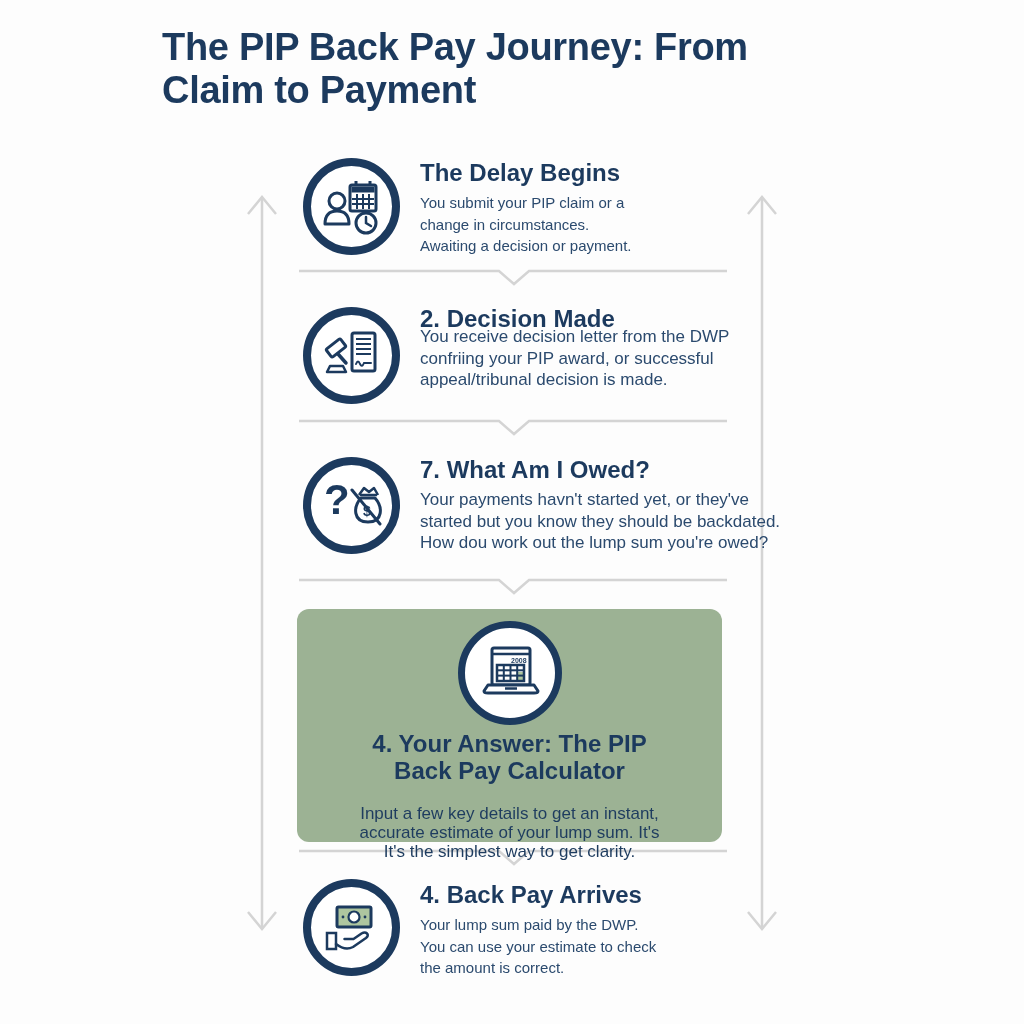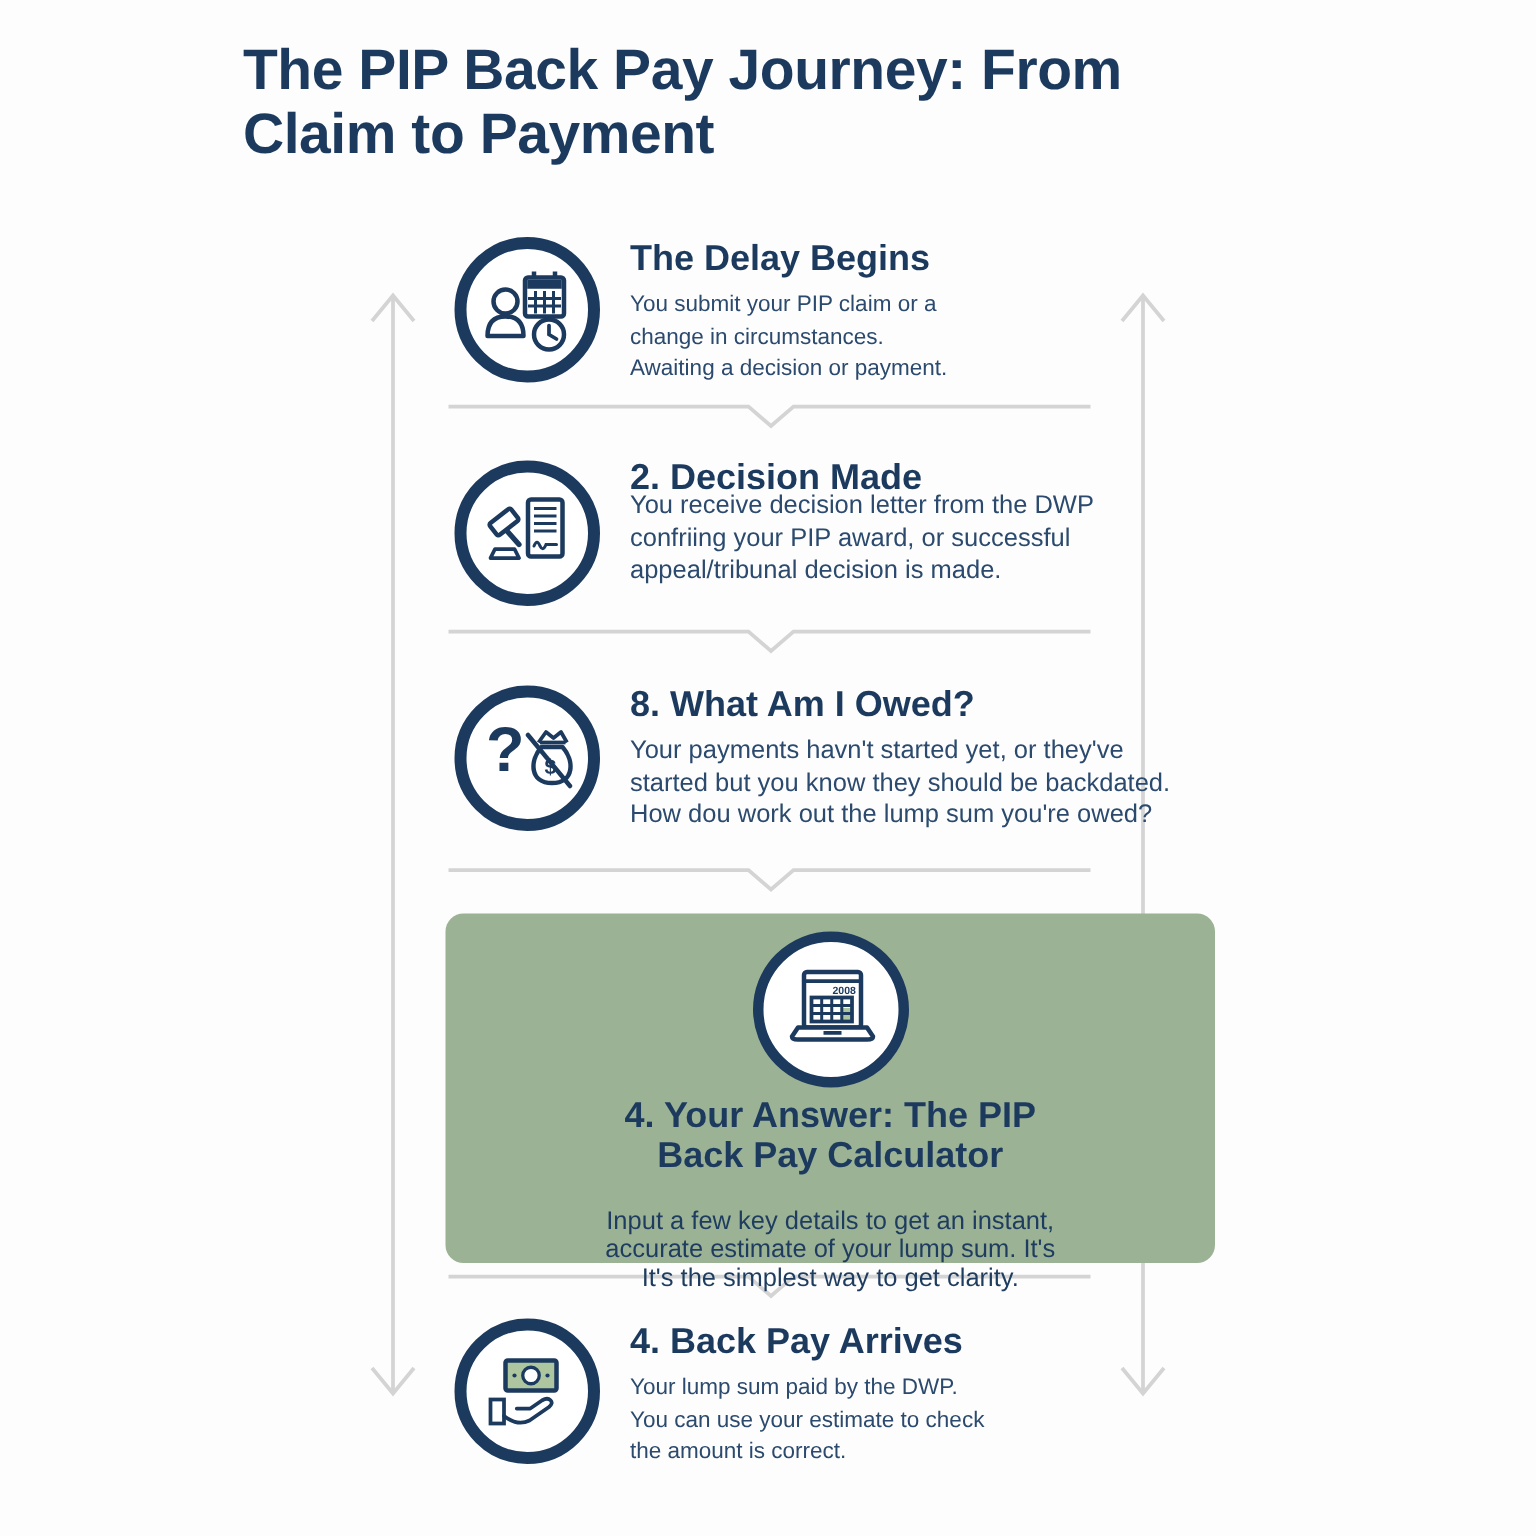--- a/index.html
+++ b/index.html
@@ -52,21 +52,21 @@
   .step-body{
     left:420px; width:430px;
     font-size:15px;
     color:var(--body-text);
     line-height:21.5px;
     white-space:pre-line;
   }
   .step-body.tight{font-size:17px;}
   .highlight-card{
     left:297px; top:609px;
-    width:513px; height:233px;
+    width:425px; height:233px;
     background:var(--green-box);
     border-radius:12px;
     text-align:center;
   }
   .highlight-card .step-circle{
     position:relative; left:auto;
     margin:12px auto 0 auto;
     width:104px;height:104px;
     border-width:7px;
   }
@@ -165,21 +165,21 @@
 <div class="abs step-circle" style="top:457px">
   <svg width="60" height="60" viewBox="0 0 60 60">
     <text x="2" y="38" font-family="Liberation Sans, sans-serif" font-size="42" font-weight="bold" fill="var(--navy)">?</text>
     <polyline points="37,19 42,12 47,16 52,12 56,19" fill="none" stroke="var(--navy)" stroke-width="2.5" stroke-linejoin="round"></polyline>
     <path d="M39,22 C31,31 31,46 46,46 C61,46 61,31 53,22 Z" fill="#fff" stroke="var(--navy)" stroke-width="3" stroke-linejoin="round"></path>
     <line x1="38" y1="19" x2="55" y2="19" stroke="var(--navy)" stroke-width="2.5"></line>
     <text x="41" y="40" font-family="Liberation Sans, sans-serif" font-size="14" font-weight="bold" fill="var(--navy)">$</text>
     <line x1="30" y1="14" x2="58" y2="48" stroke="var(--navy)" stroke-width="3" stroke-linecap="round"></line>
   </svg>
 </div>
-<div class="abs step-heading" style="top:456px">8. What Am I Owed?</div>
+<div class="abs step-heading" style="top:456px">7. What Am I Owed?</div>
 <div class="abs step-body tight" style="top:489px">Your payments havn't started yet, or they've
 started but you know they should be backdated.
 How dou work out the lump sum you're owed?</div>
 
 <div class="abs highlight-card">
   <div class="step-circle">
     <svg width="64" height="64" viewBox="0 0 64 64">
       <rect x="14" y="7" width="38" height="37" rx="2" fill="#fff" stroke="var(--navy)" stroke-width="3"></rect>
       <line x1="14" y1="13" x2="52" y2="13" stroke="var(--navy)" stroke-width="2.5"></line>
       <text x="33" y="21.5" font-family="Liberation Sans, sans-serif" font-size="7" font-weight="bold" fill="var(--navy)">2008</text>

